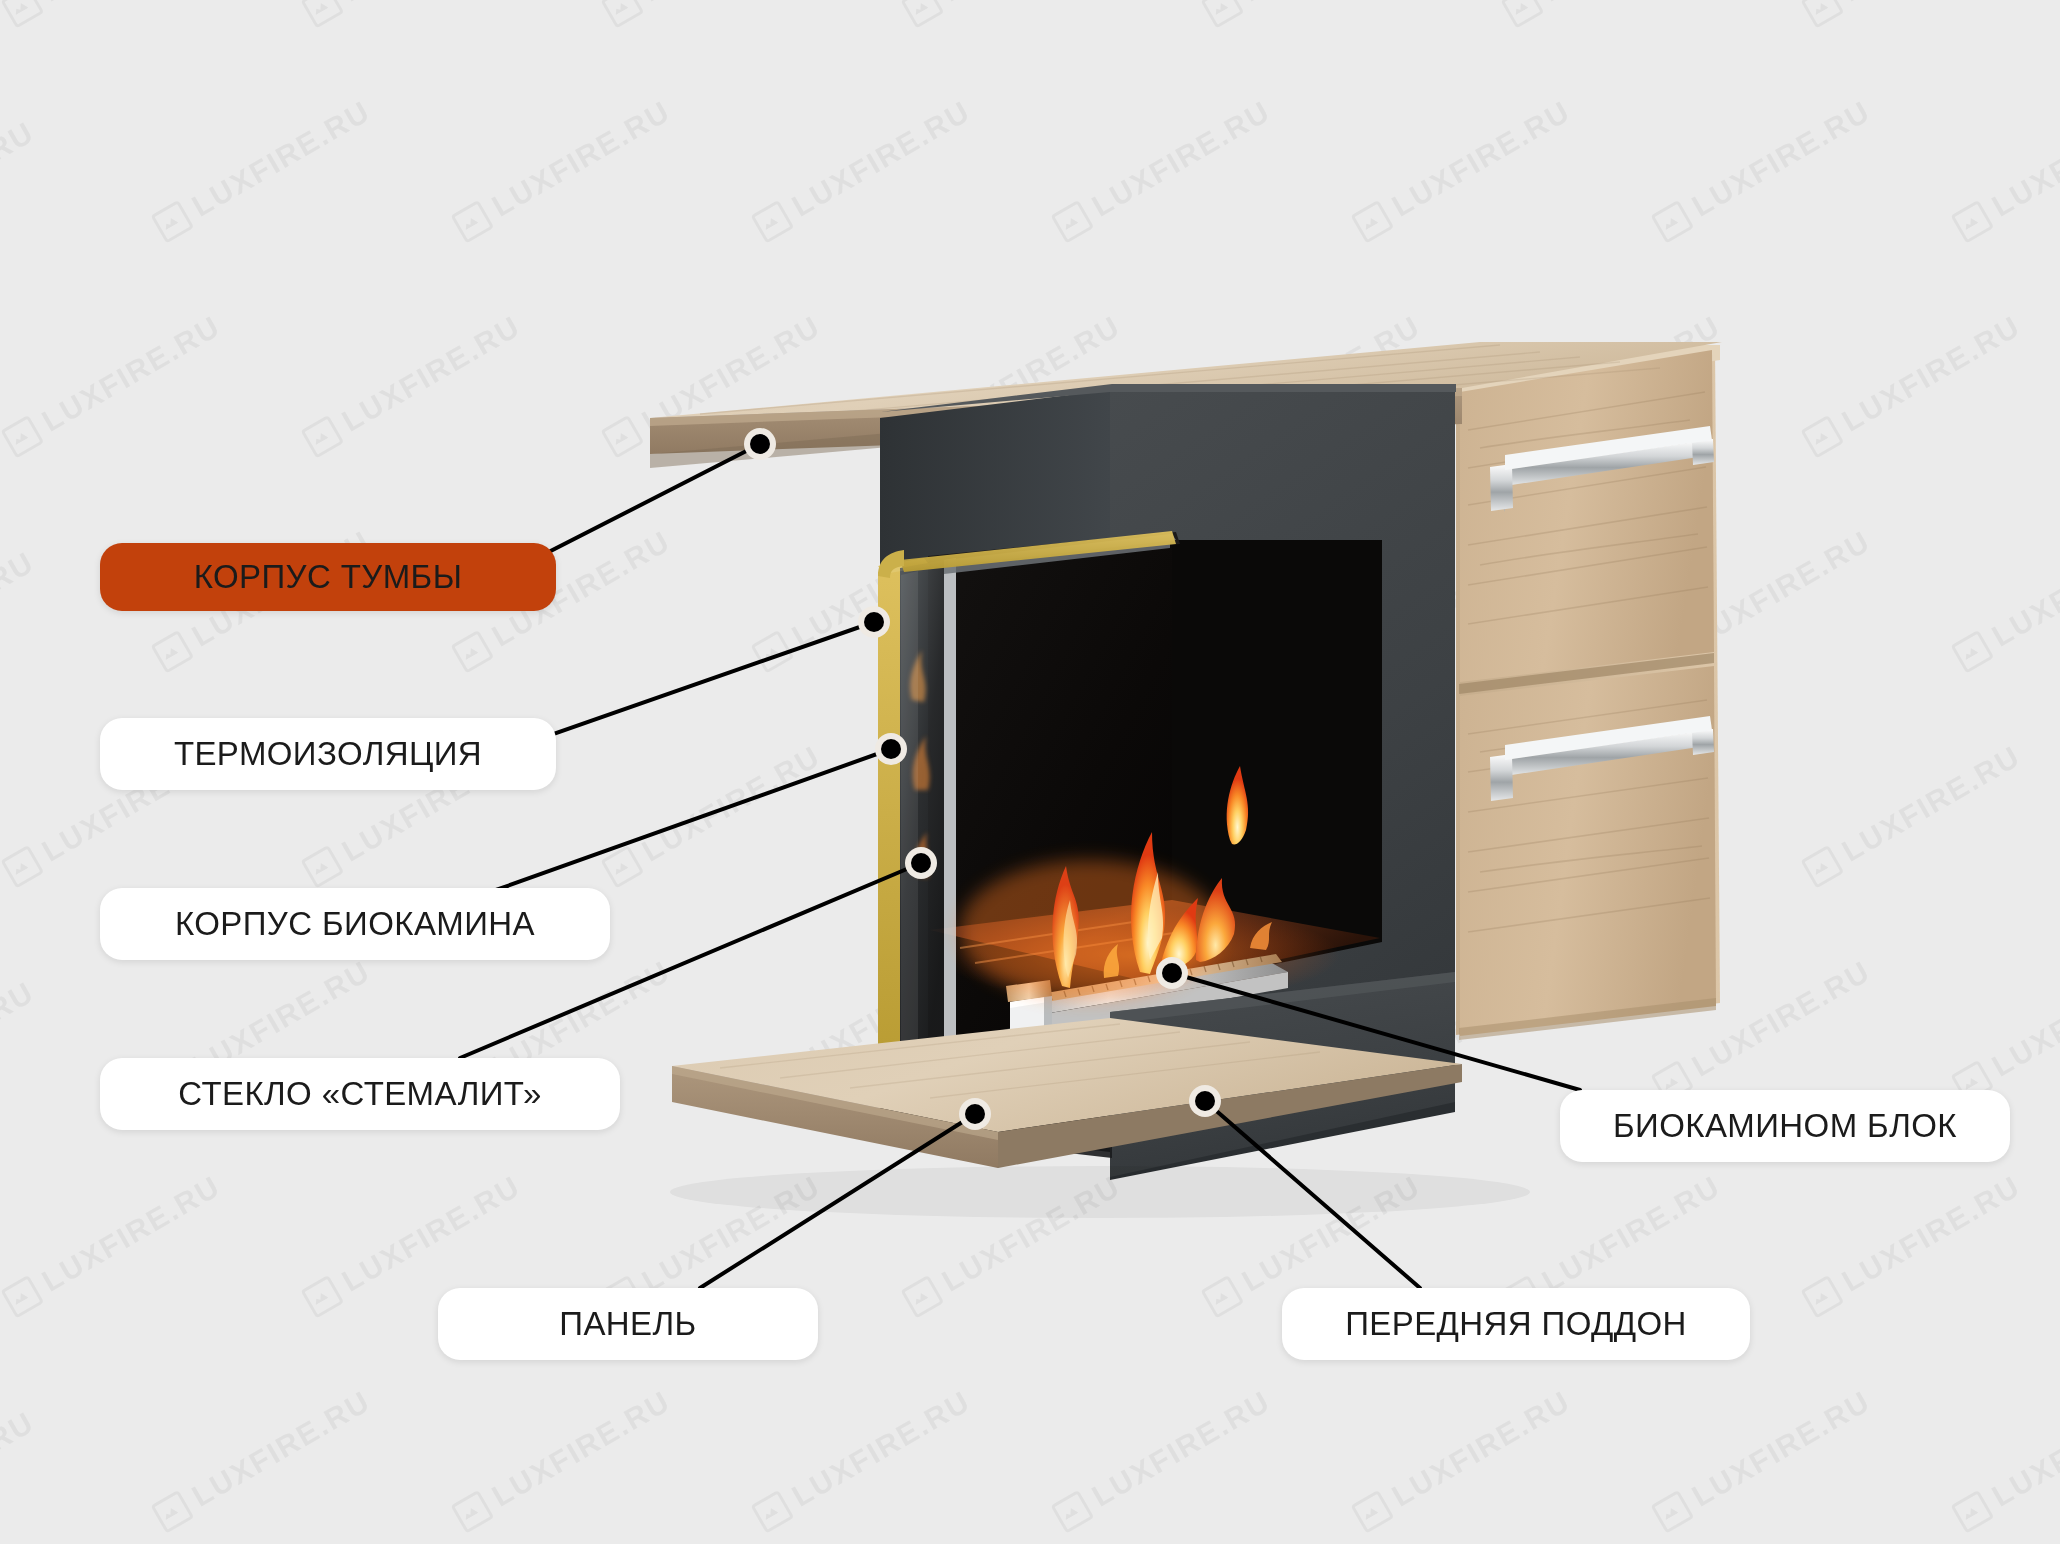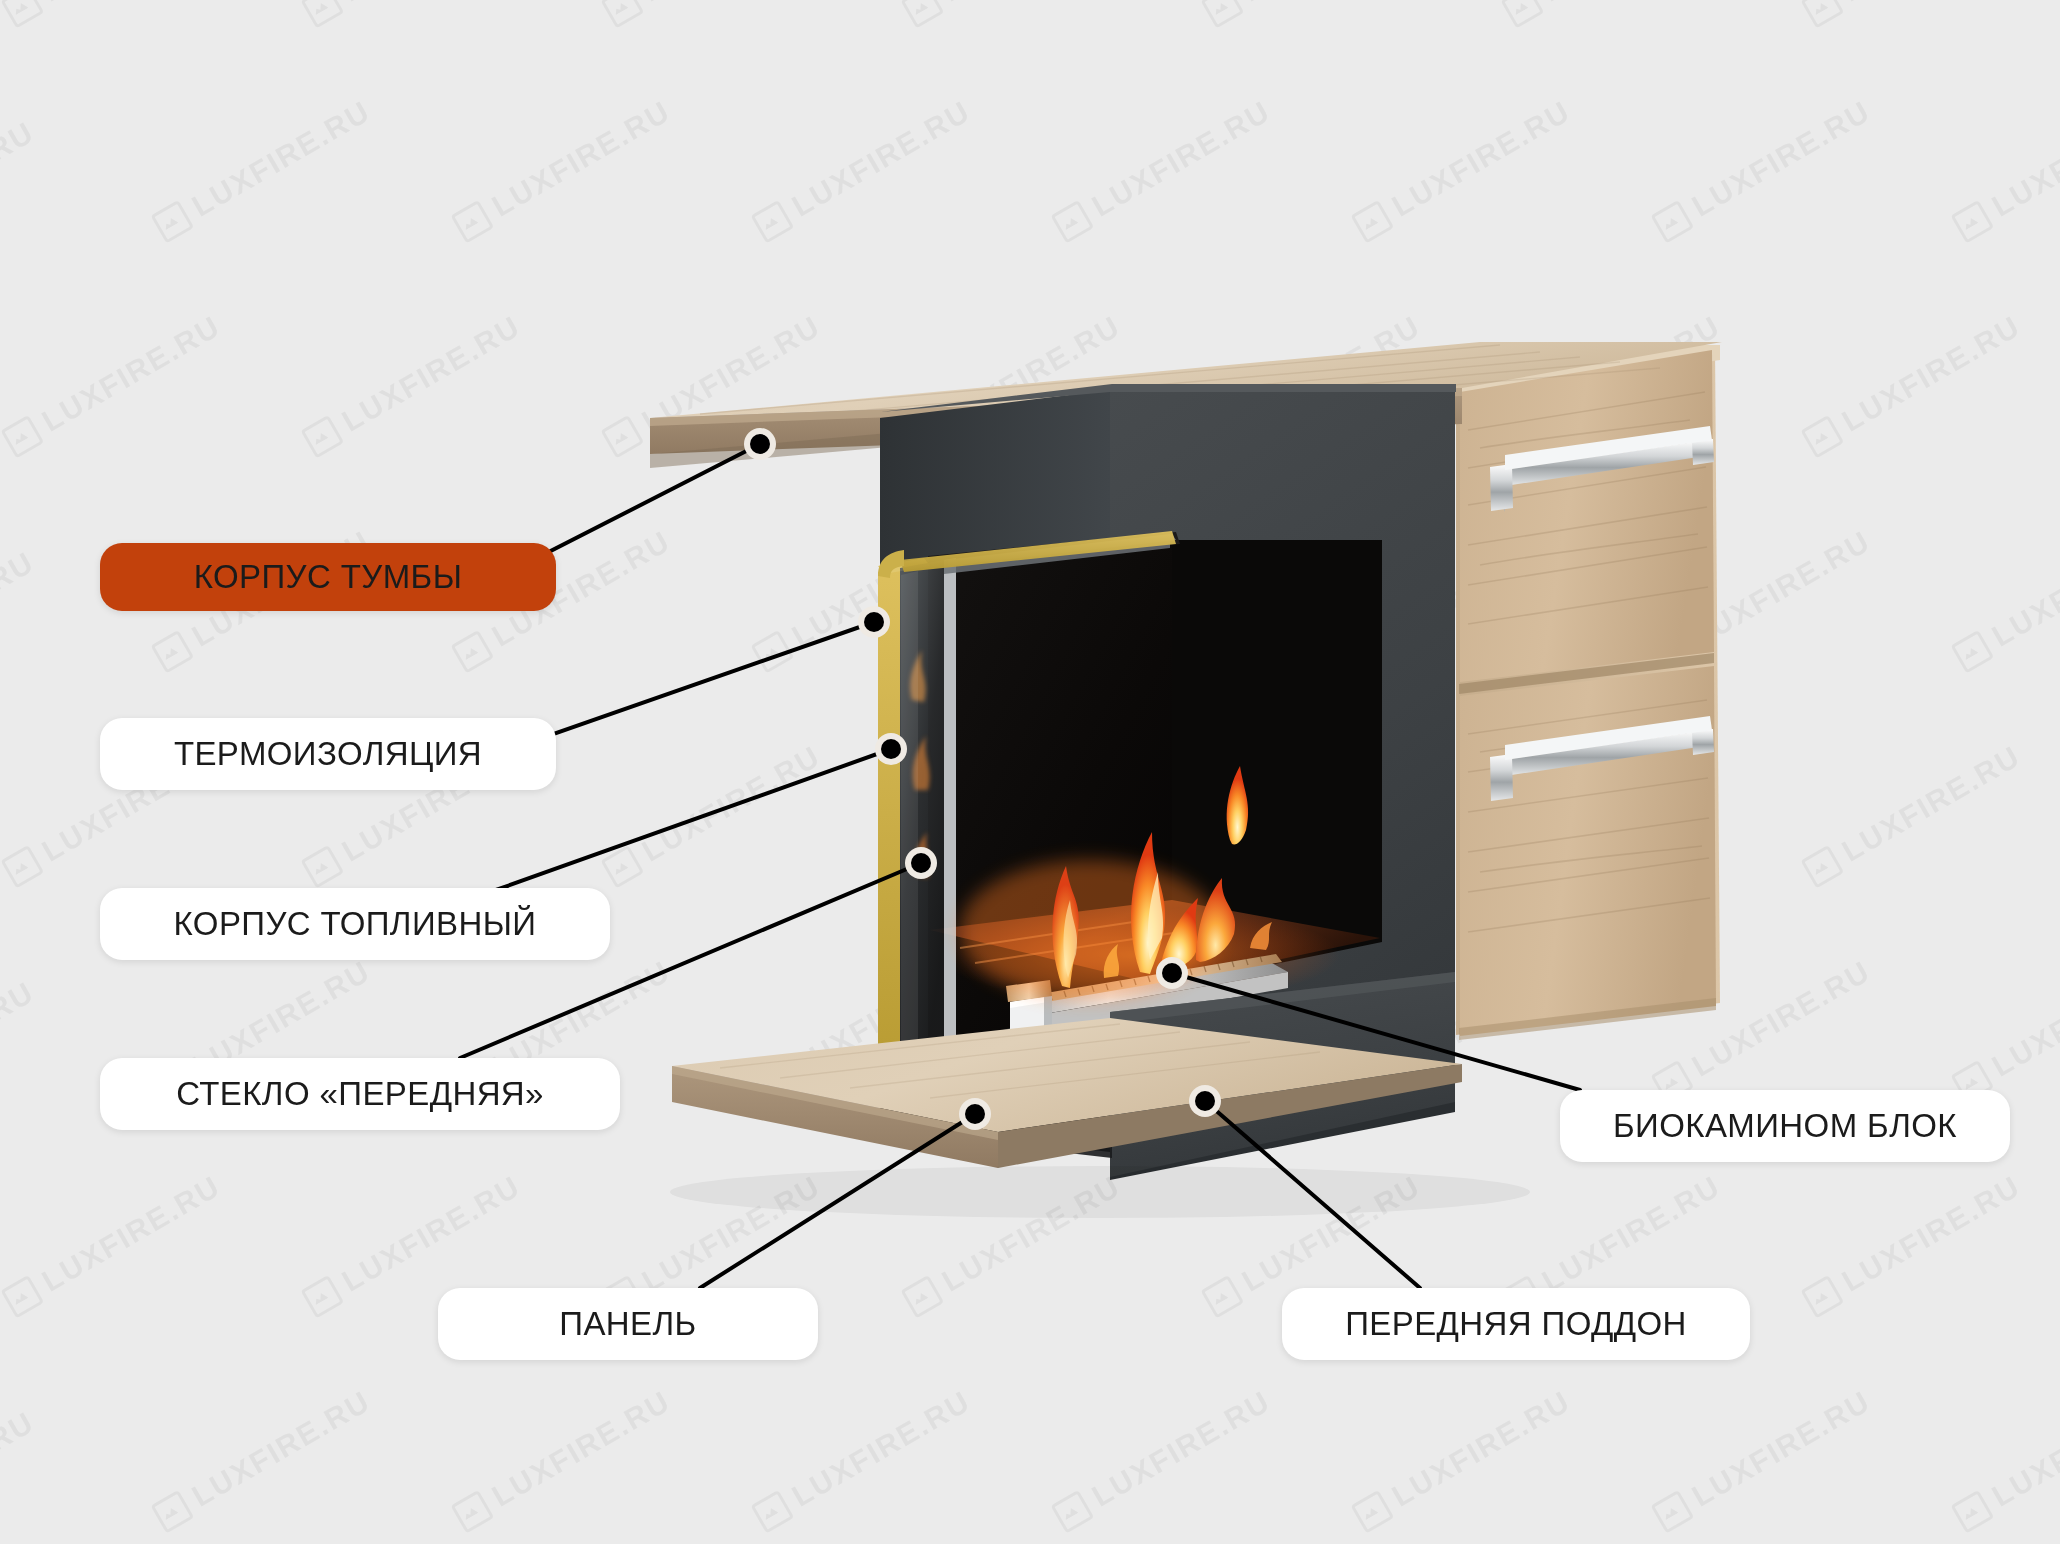--- a/index.html
+++ b/index.html
@@ -651,24 +651,24 @@
 
 
   <div id="pills">
       <div class="pill" style="left: 100px; top: 543px; width: 396px; height: 68px; background: #c2410c; color: rgb(27, 27, 27);">
         <span>КОРПУС ТУМБЫ</span>
       </div>
       <div class="pill" style="left: 100px; top: 718px; width: 396px; height: 72px; background: rgb(255, 255, 255); color: rgb(27, 27, 27); align-items: center;">
         <span>ТЕРМОИЗОЛЯЦИЯ</span>
       </div>
       <div class="pill" style="left: 100px; top: 888px; width: 450px; height: 72px; background: rgb(255, 255, 255); color: rgb(27, 27, 27);">
-        <span>КОРПУС ТОПЛИВНЫЙ</span>
+        <span>КОРПУС БИОКАМИНА</span>
       </div>
       <div class="pill" style="left: 100px; top: 1058px; width: 460px; height: 72px; background: rgb(255, 255, 255); color: rgb(27, 27, 27);">
-        <span>СТЕКЛО «ПЕРЕДНЯЯ»</span>
+        <span>СТЕКЛО «СТЕМАЛИТ»</span>
       </div>
       <div class="pill" style="left: 438px; top: 1288px; width: 320px; height: 72px; background: rgb(255, 255, 255); color: rgb(27, 27, 27);">
         <span>ПАНЕЛЬ</span>
       </div>
       <div class="pill" style="left: 1282px; top: 1288px; width: 408px; height: 72px; background: rgb(255, 255, 255); color: rgb(27, 27, 27);">
         <span>ПЕРЕДНЯЯ ПОДДОН</span>
       </div>
       <div class="pill" style="left: 1560px; top: 1090px; width: 390px; height: 72px; background: rgb(255, 255, 255); color: rgb(27, 27, 27);">
         <span>БИОКАМИНОМ БЛОК</span>
       </div>

